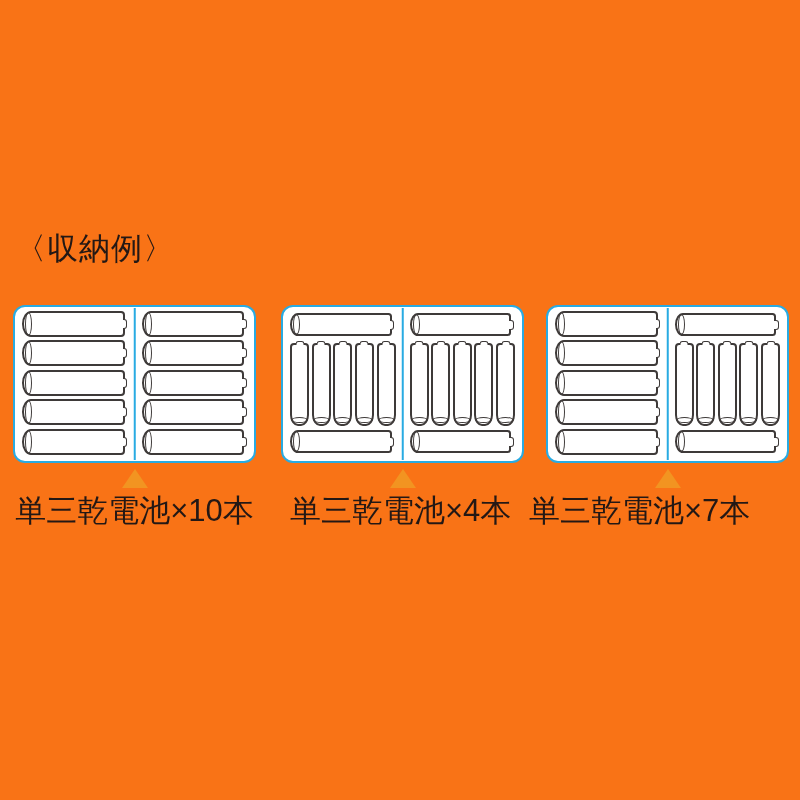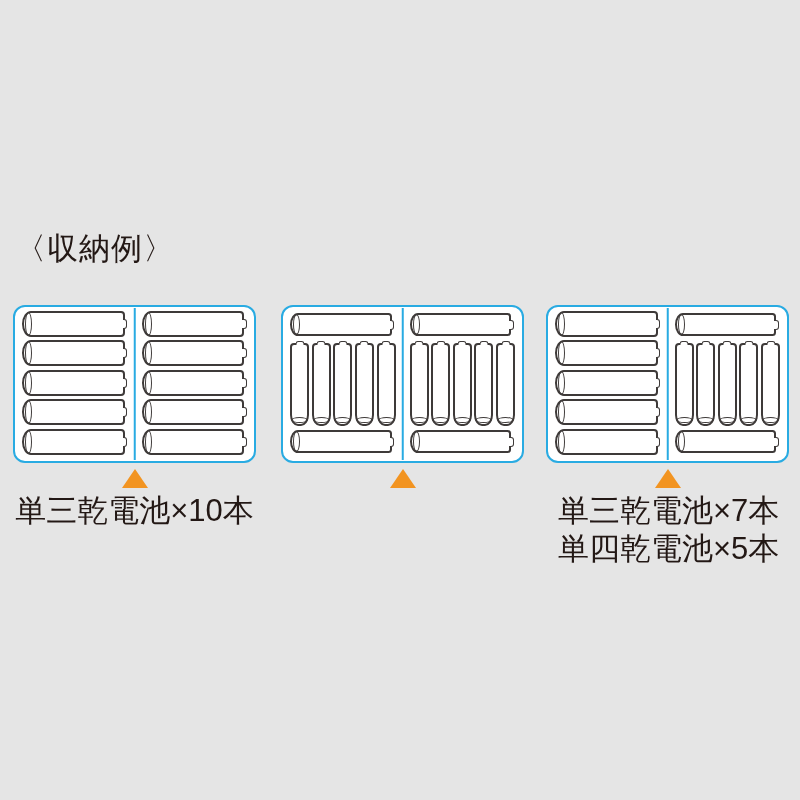--- a/index.html
+++ b/index.html
@@ -4,21 +4,21 @@
 <style>
   :root{
     --blue:#29ABE2;
     --ink:#3E3A39;
     --ink-text:#231815;
     --orange:#F29421;
   }
   *{box-sizing:border-box;margin:0;padding:0;}
   html,body{width:800px;height:800px;background:#ffffff;overflow:hidden;}
   body{font-family:"Liberation Sans","DejaVu Sans",sans-serif;color:var(--ink-text);}
-  .stage{position:relative;width:800px;height:800px;background:#e5e5e5;}
+  .stage{position:relative;width:800px;height:800px;background:#f97316;}
 
   .title{
     position:absolute;left:15px;top:228px;
     font-size:31px;font-weight:500;letter-spacing:1px;
     color:var(--ink-text);white-space:nowrap;
   }
 
   
   .case{
     position:absolute;top:305px;width:243px;height:158px;
@@ -209,20 +209,21 @@
           </div>
           <div class="aa-h">
             <span class="cap"></span>
             <span class="nub"></span>
           </div>
         </div>
         <div class="divider"></div>
       </div>
       <div class="tri" style="left: 389.5px;"></div>
       <div class="label" style="left: 290px;">
+        <div class="label-line">単三乾電池×4本</div>
       </div>
       <div class="case" style="left: 546px;">
         <div class="half stack">
           <div class="aa-h">
             <span class="cap"></span>
             <span class="nub"></span>
           </div>
           <div class="aa-h">
             <span class="cap"></span>
             <span class="nub"></span>
@@ -268,18 +269,17 @@
             </div>
           </div>
           <div class="aa-h">
             <span class="cap"></span>
             <span class="nub"></span>
           </div>
         </div>
         <div class="divider"></div>
       </div>
       <div class="tri" style="left: 654.5px;"></div>
-      <div class="label" style="left: 558px; text-align: right;">
+      <div class="label" style="left: 529px; text-align: right;">
         <div class="label-line">単三乾電池×7本</div>
-        <div class="label-line">単四乾電池×5本</div>
       </div>
     </div>
 </div>
 
 </body></html>

